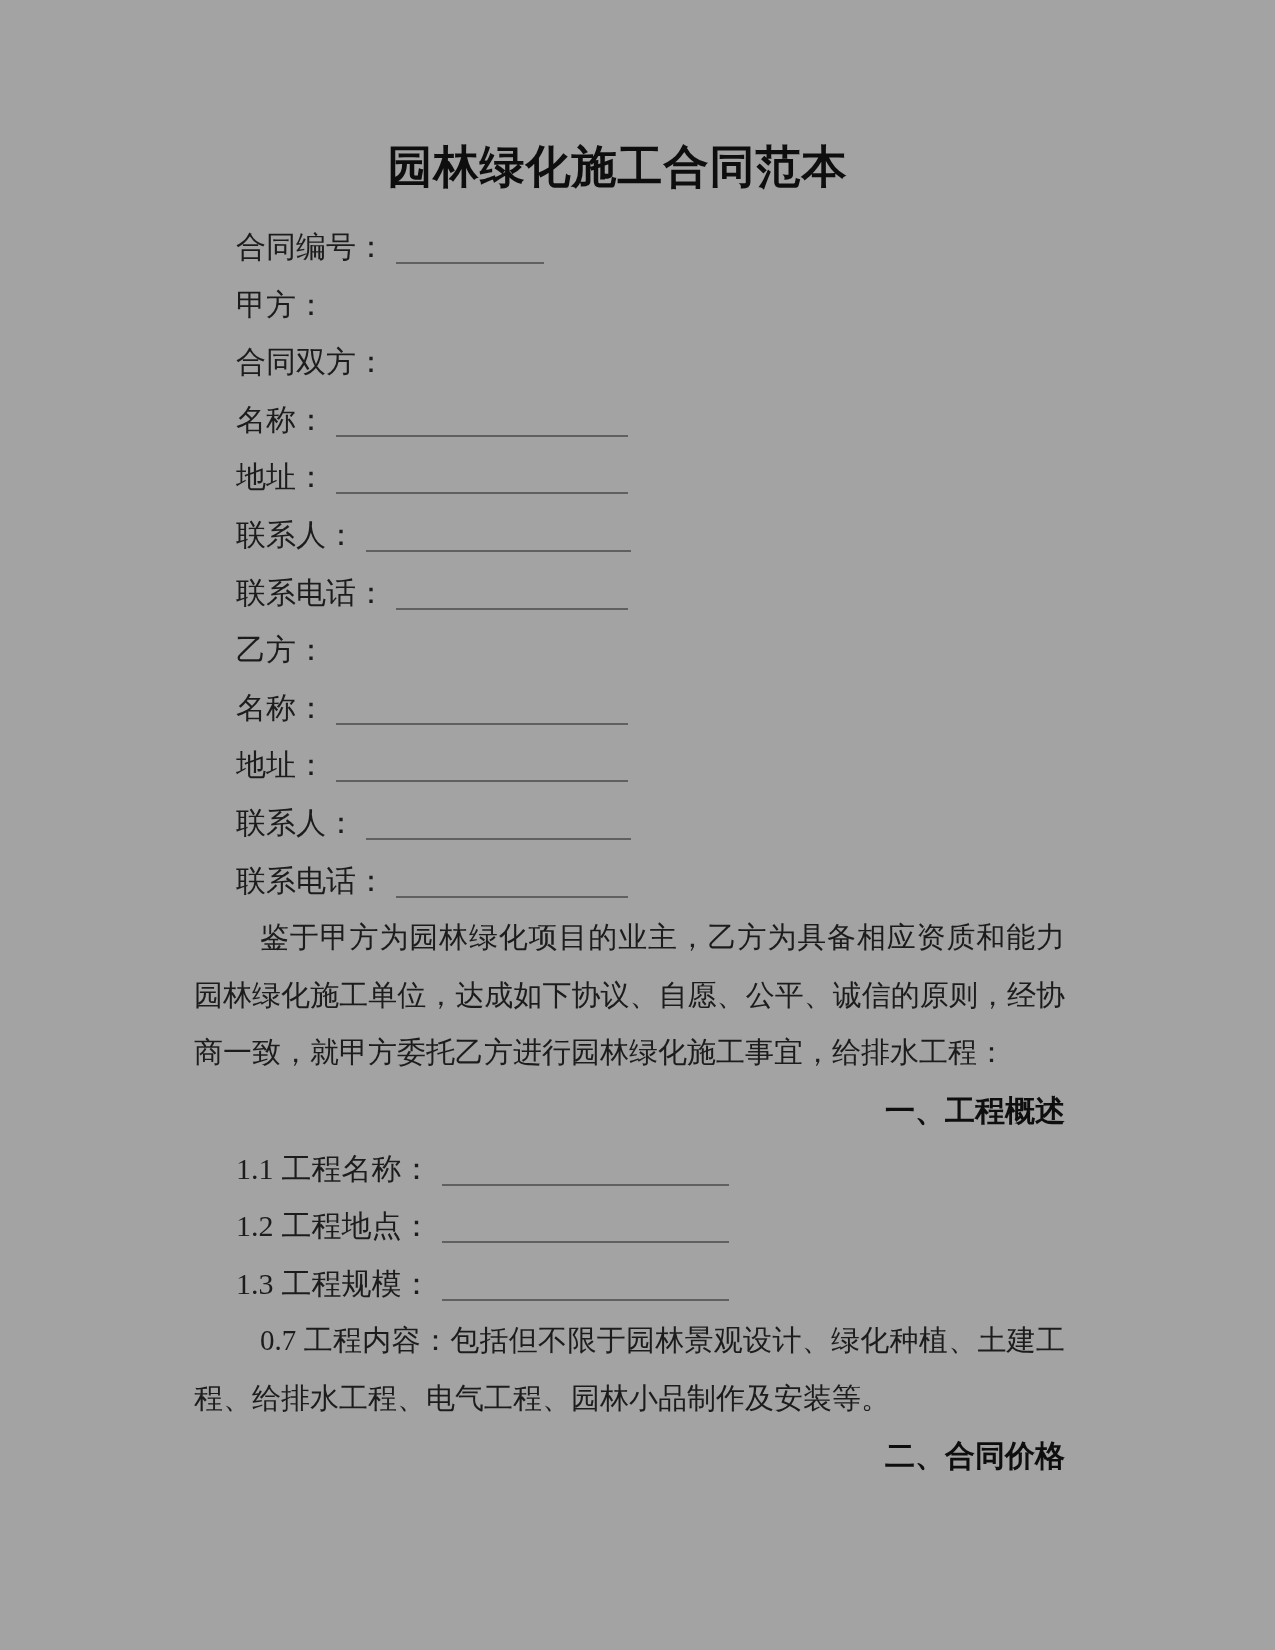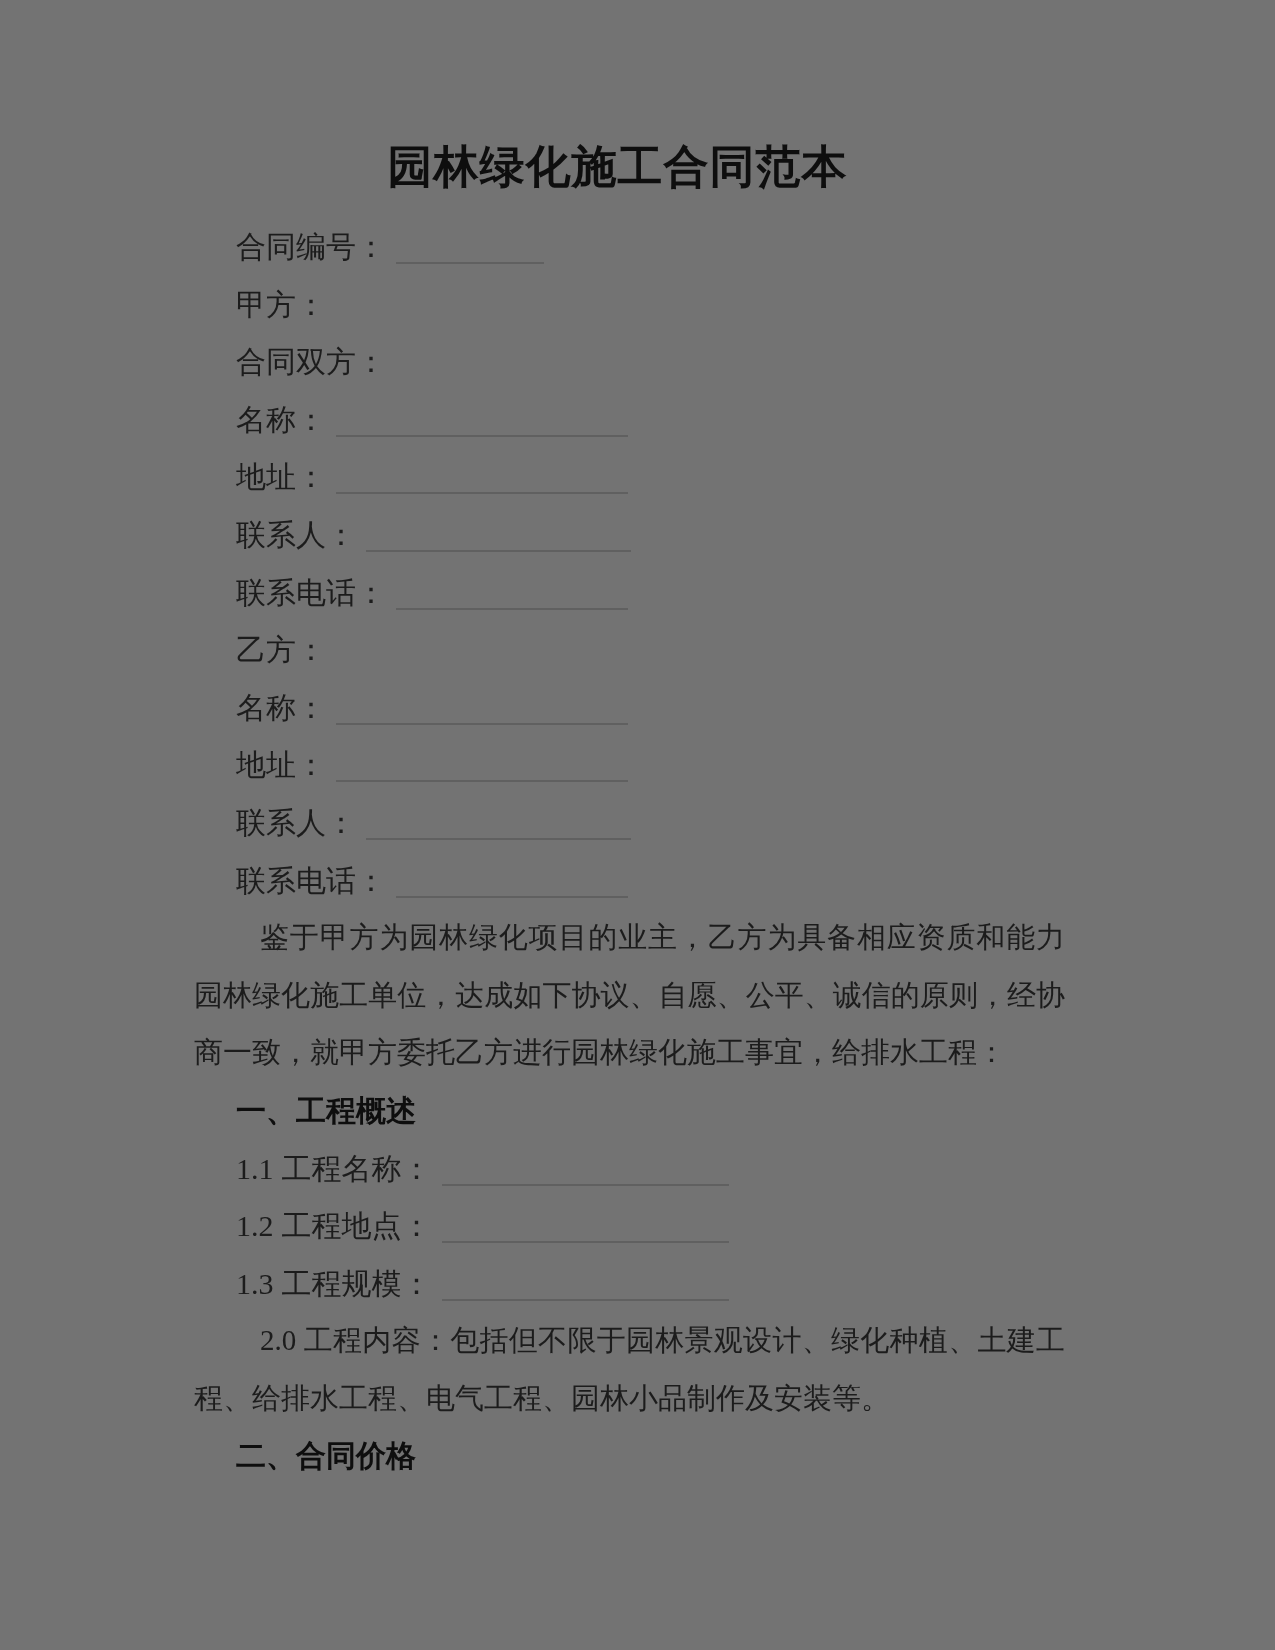--- a/index.html
+++ b/index.html
@@ -5,21 +5,21 @@
   html, body {
     margin: 0;
     padding: 0;
     background: #e8e8e8;
   }
   .page {
     position: relative;
     width: 1275px;
     height: 1650px;
     margin: 0;
-    background: #737373;
+    background: #a3a3a3;
     overflow: hidden;
     color: #1c1c1c;
     font-family: "Liberation Serif", "DejaVu Serif", serif;
   }
   .content {
     margin-left: 170px;
     width: 895px;
     padding-top: 138px;
   }
   .doc-title {
@@ -55,20 +55,21 @@
     text-align: justify;
     text-align-last: justify;
     text-justify: inter-character;
     white-space: normal;
   }
   .heading {
     font-family: "Liberation Sans", "DejaVu Sans", sans-serif;
     font-weight: 700;
     font-size: 30px;
     color: #0e0e0e;
+    text-align: right;
   }
   .num { margin-right: 8px; }
   .lbl { color: #1c1c1c; }
   .blank {
     display: inline-block;
     height: 2px;
     border-bottom: 2px solid #606060;
     vertical-align: -7px;
     margin-left: 10px;
   }
@@ -147,20 +148,20 @@
       </div>
 
       <div class="row">
         <span class="num">1.2</span><span class="lbl">工程地点：</span><span class="blank w287"></span>
       </div>
 
       <div class="row">
         <span class="num">1.3</span><span class="lbl">工程规模：</span><span class="blank w287"></span>
       </div>
 
-      <div class="pline indent jl">2.0 工程内容：包括但不限于园林景观设计、绿化种植、土建工</div>
+      <div class="pline indent jl">0.7 工程内容：包括但不限于园林景观设计、绿化种植、土建工</div>
       <div class="pline">程、给排水工程、电气工程、园林小品制作及安装等。</div>
 
       <div class="row heading">二、合同价格</div>
 
     </div>
   </div>
 </div>
 
 </body></html>

